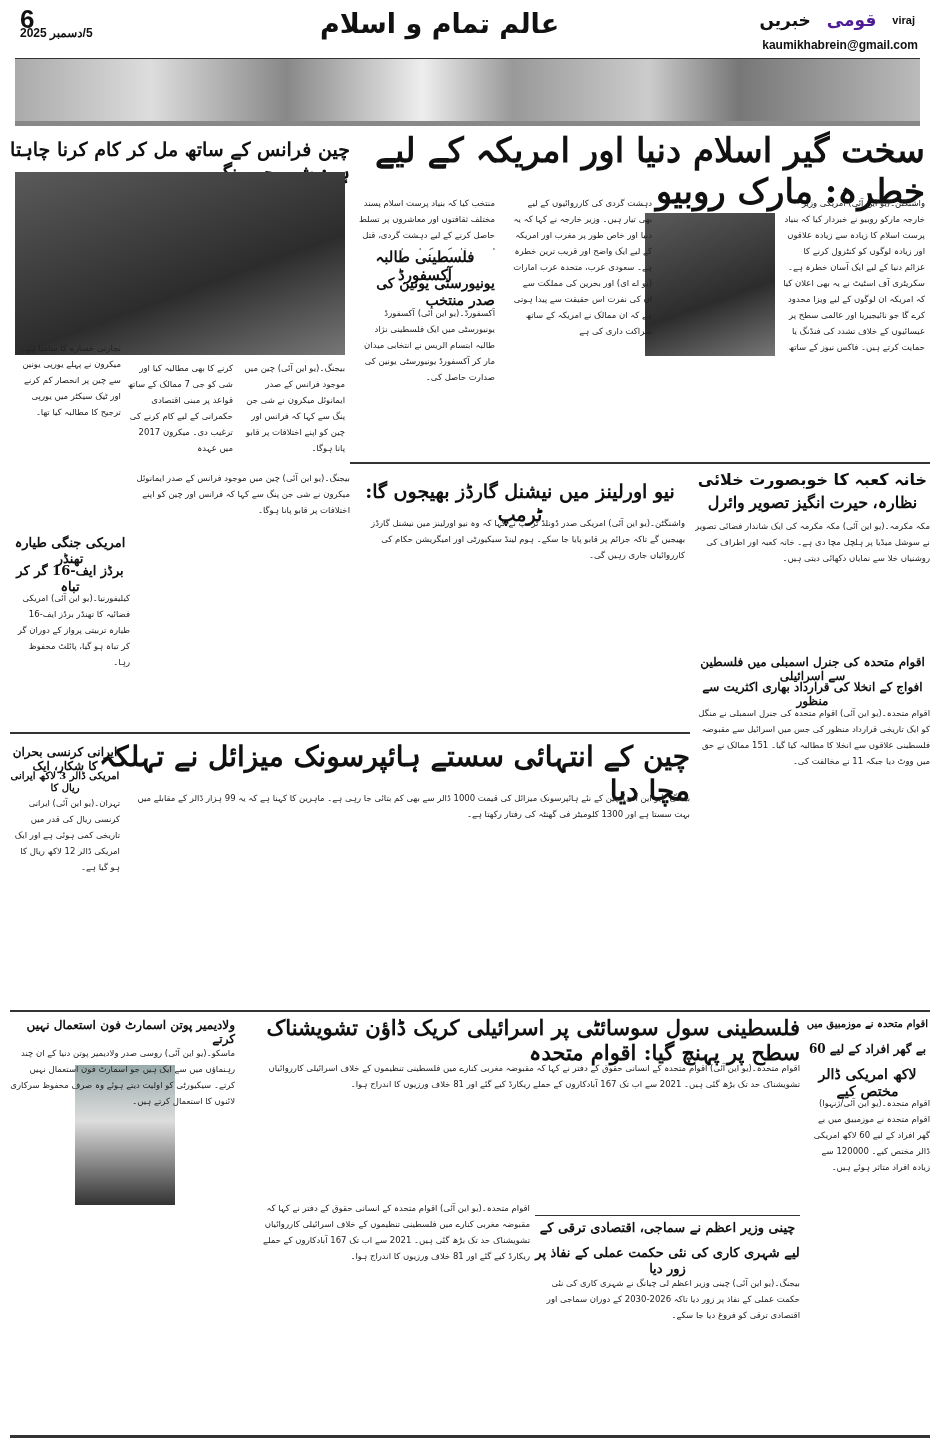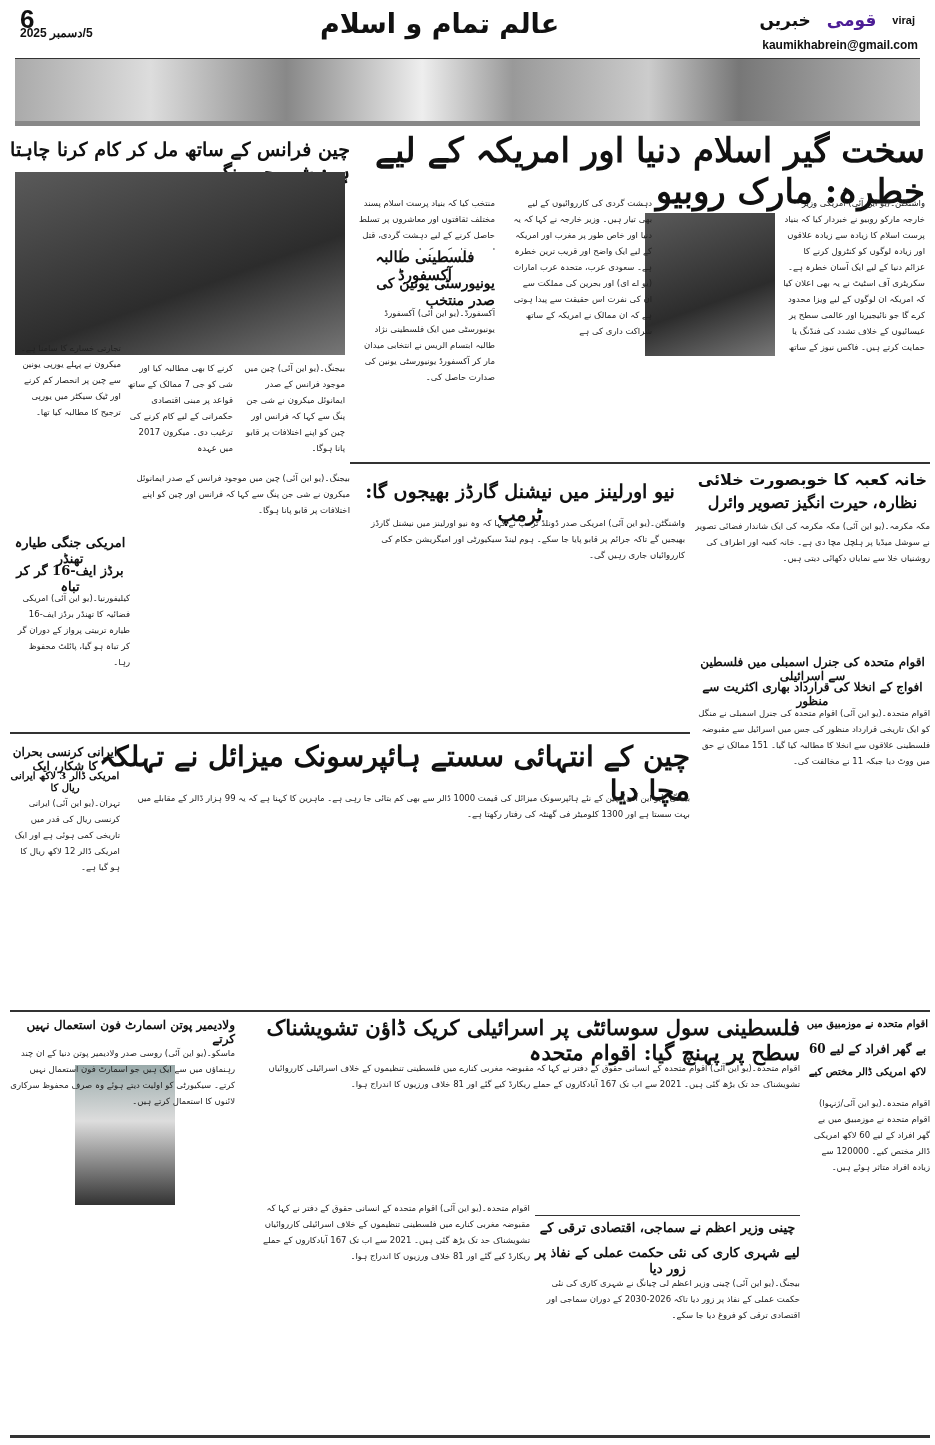--- a/index.html
+++ b/index.html
@@ -87,16 +87,16 @@
 <div class="abs body-text rtl" style="left:240px;top:1060px;width:560px;height:135px;">اقوام متحدہ۔(یو این آئی) اقوام متحدہ کے انسانی حقوق کے دفتر نے کہا کہ مقبوضہ مغربی کنارے میں فلسطینی تنظیموں کے خلاف اسرائیلی کارروائیاں تشویشناک حد تک بڑھ گئی ہیں۔ 2021 سے اب تک 167 آبادکاروں کے حملے ریکارڈ کیے گئے اور 81 خلاف ورزیوں کا اندراج ہوا۔</div>
 <div class="abs body-text rtl" style="left:240px;top:1200px;width:290px;height:230px;">اقوام متحدہ۔(یو این آئی) اقوام متحدہ کے انسانی حقوق کے دفتر نے کہا کہ مقبوضہ مغربی کنارے میں فلسطینی تنظیموں کے خلاف اسرائیلی کارروائیاں تشویشناک حد تک بڑھ گئی ہیں۔ 2021 سے اب تک 167 آبادکاروں کے حملے ریکارڈ کیے گئے اور 81 خلاف ورزیوں کا اندراج ہوا۔</div>
 
 <div class="abs rule" style="left:535px;top:1215px;width:265px;height:1px;"></div>
 <div class="abs hl rtl" style="left:535px;top:1220px;width:265px;font-size:13px;text-align:center;">چینی وزیر اعظم نے سماجی، اقتصادی ترقی کے</div>
 <div class="abs hl rtl" style="left:535px;top:1245px;width:265px;font-size:13px;text-align:center;">لیے شہری کاری کی نئی حکمت عملی کے نفاذ پر زور دیا</div>
 <div class="abs body-text rtl" style="left:535px;top:1275px;width:265px;height:155px;">بیجنگ۔(یو این آئی) چینی وزیر اعظم لی چیانگ نے شہری کاری کی نئی حکمت عملی کے نفاذ پر زور دیا تاکہ 2026-2030 کے دوران سماجی اور اقتصادی ترقی کو فروغ دیا جا سکے۔</div>
 
 <div class="abs hl rtl" style="left:805px;top:1018px;width:125px;font-size:10px;text-align:center;">اقوام متحدہ نے موزمبیق میں</div>
 <div class="abs hl rtl" style="left:805px;top:1042px;width:125px;font-size:12px;text-align:center;">بے گھر افراد کے لیے 60</div>
-<div class="abs hl rtl" style="left:805px;top:1066px;width:125px;font-size:10px;text-align:center;">لاکھ امریکی ڈالر مختص کیے</div>
+<div class="abs hl rtl" style="left:805px;top:1066px;width:125px;font-size:14px;text-align:center;">لاکھ امریکی ڈالر مختص کیے</div>
 <div class="abs body-text rtl" style="left:805px;top:1095px;width:125px;height:335px;">اقوام متحدہ۔(یو این آئی/ژنہوا) اقوام متحدہ نے موزمبیق میں بے گھر افراد کے لیے 60 لاکھ امریکی ڈالر مختص کیے۔ 120000 سے زیادہ افراد متاثر ہوئے ہیں۔</div>
 
 <div class="abs rule" style="left:10px;top:1435px;width:920px;height:3px;"></div>
 
 </body></html>

